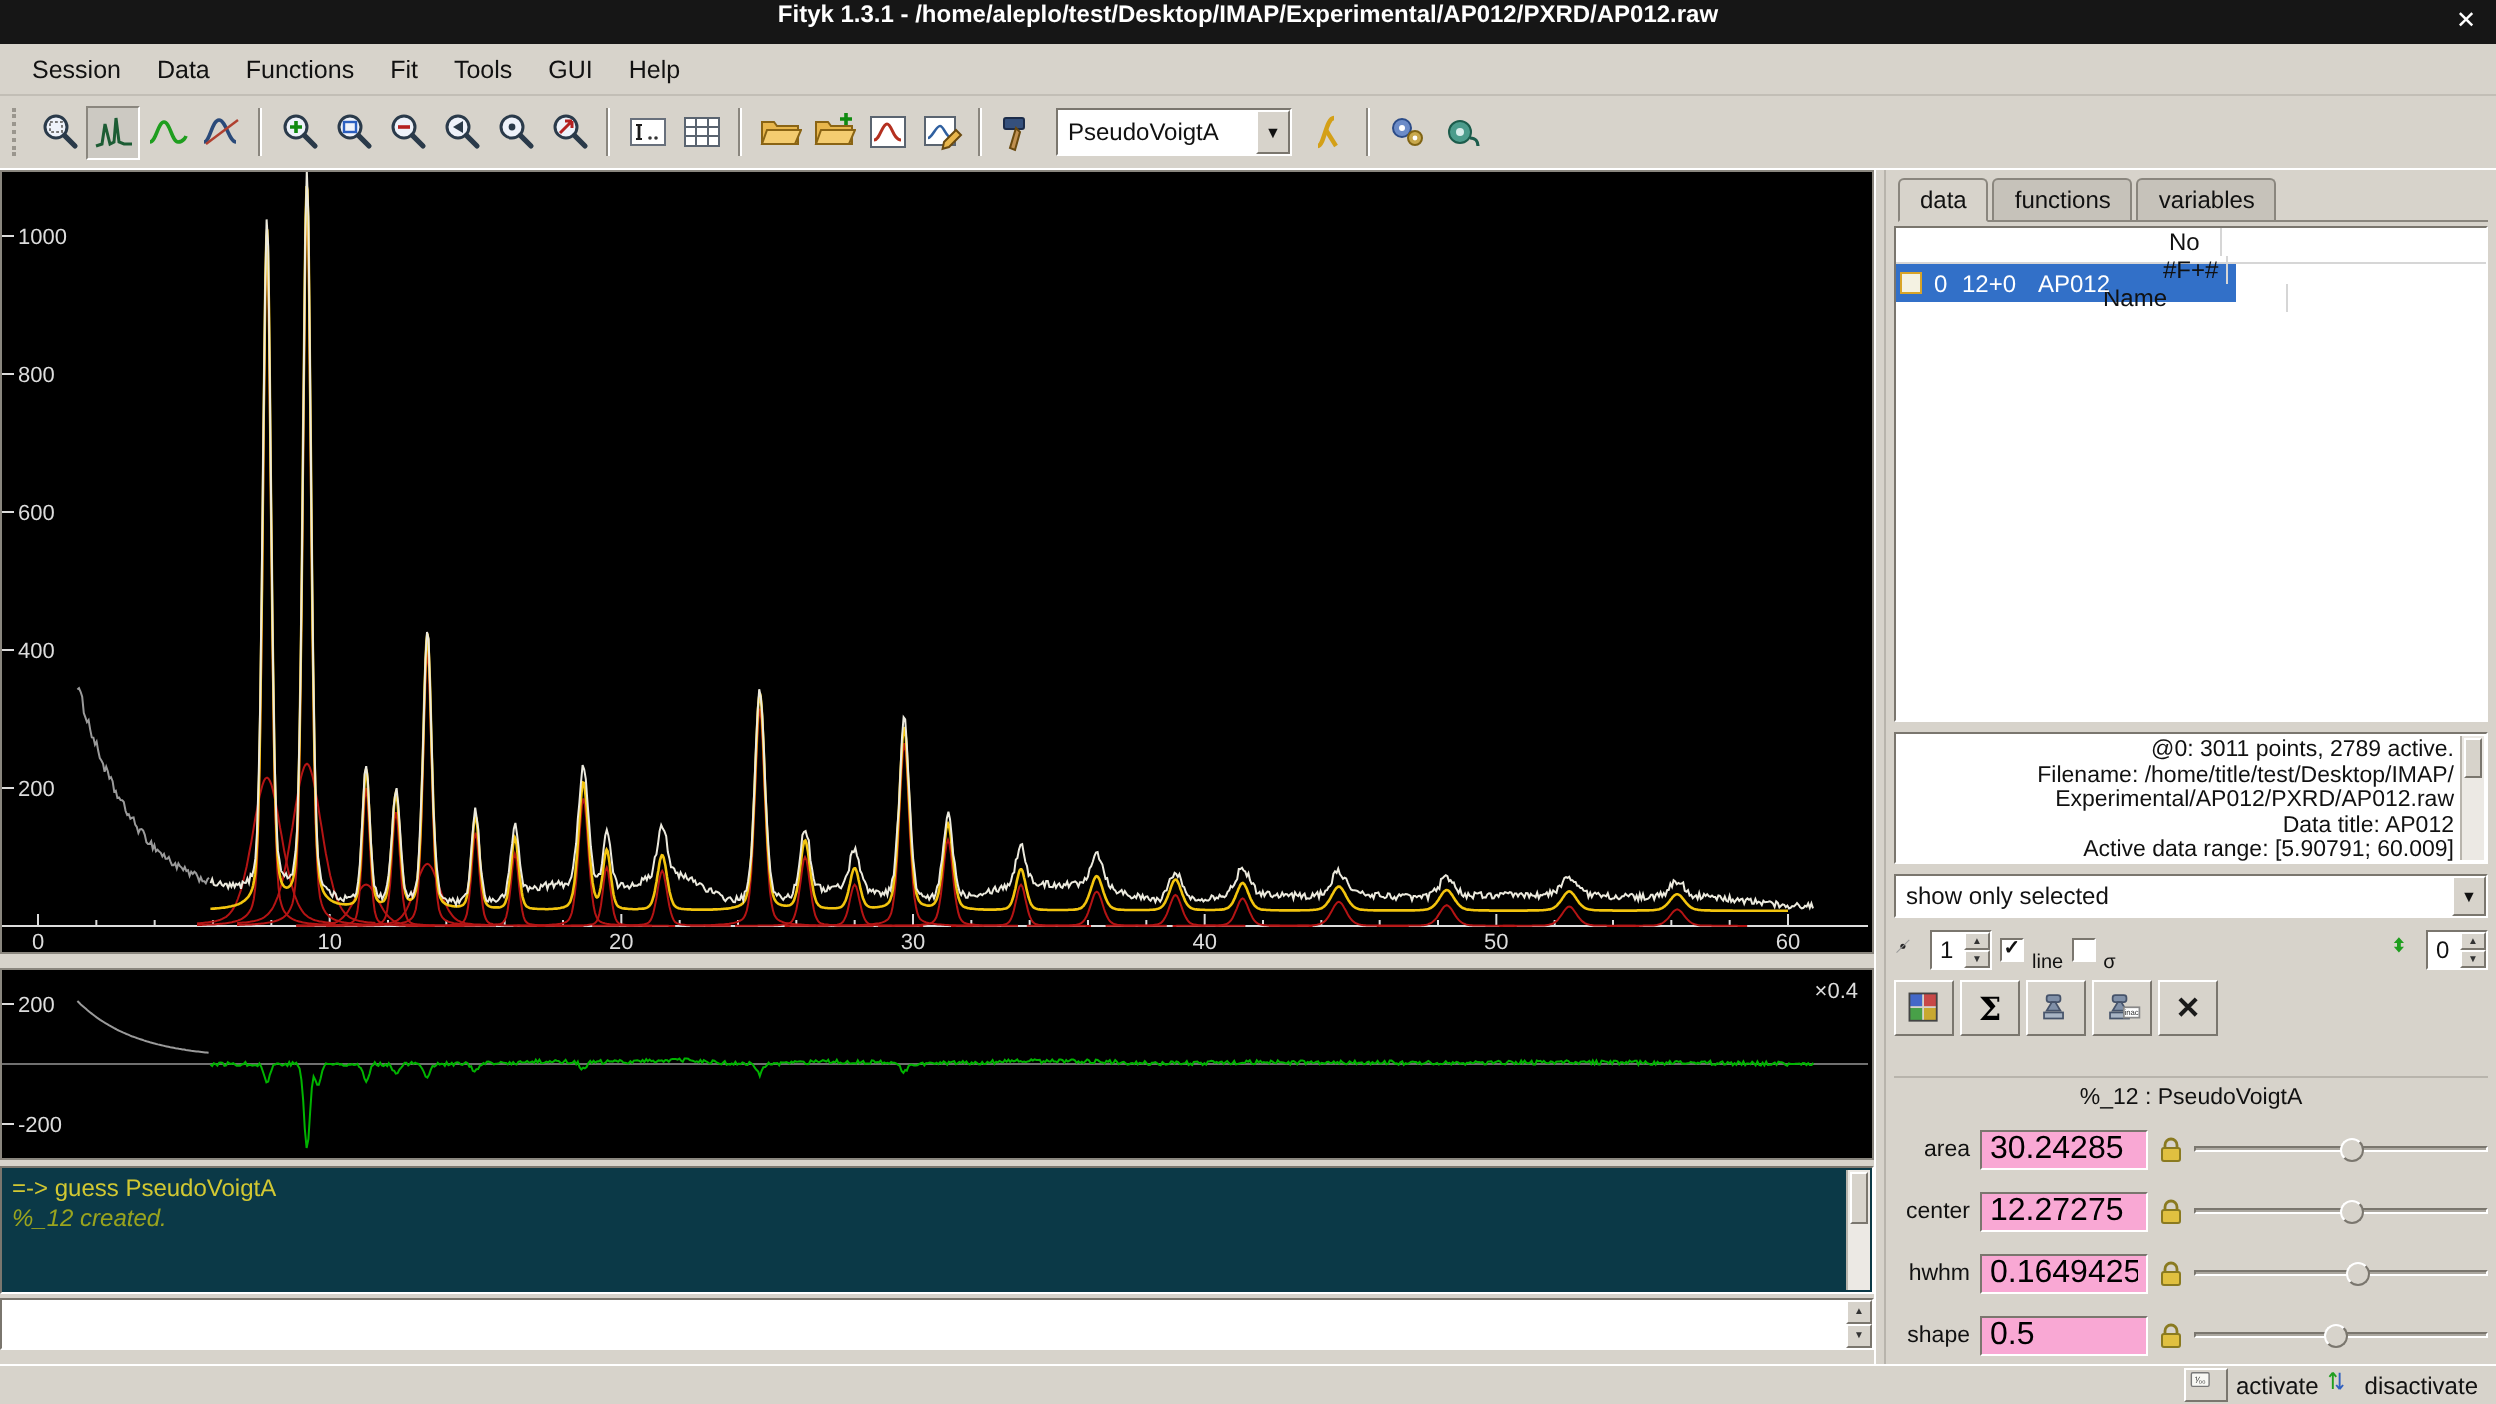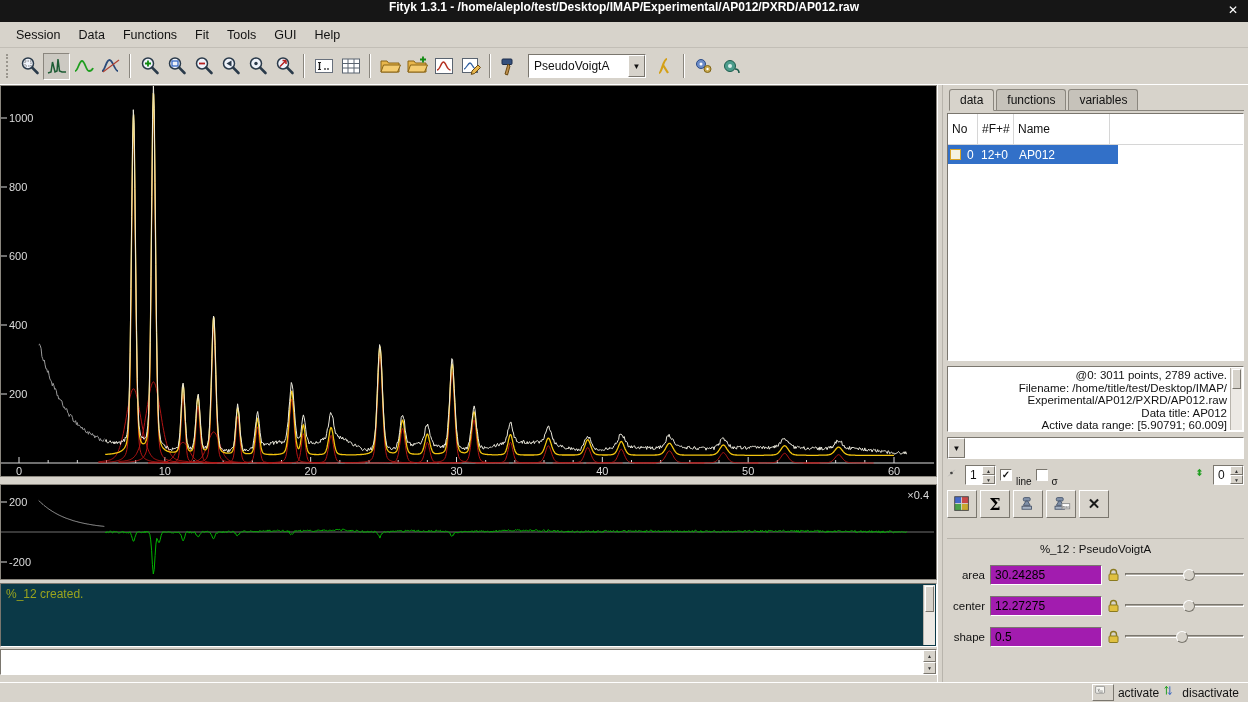--- a/index.html
+++ b/index.html
@@ -33,21 +33,21 @@
 .cmd-input{width:100%;height:26px;border:1px solid;border-color:#7a766e #fff #fff #7a766e;background:#fff;padding:2px 18px 2px 6px;font-size:12px;}
 .spin-arrows{display:flex;flex-direction:column;width:13px;height:100%;}
 .sa{flex:1;font-size:5px;display:flex;align-items:center;justify-content:center;background:#d7d3cb;border:1px solid;border-color:#fff #7a766e #7a766e #fff;color:#333;}
 .input-spin{position:absolute;right:1px;top:1px;bottom:1px;height:24px;}
 .vdivider{width:6px;background:#d7d3cb;border-left:1px solid #fff;border-right:1px solid #b8b4ac;}
 .rightcol{width:305px;padding:4px 4px 0 4px;display:flex;flex-direction:column;}
 .tabs{display:flex;height:22px;margin-left:2px;border-bottom:1px solid #8a867e;}
 .tab{padding:3px 10px;font-size:12px;background:#c6c2ba;border:1px solid #8a867e;border-bottom:none;border-radius:3px 3px 0 0;margin-right:2px;}
 .tab.active{background:#d7d3cb;margin-bottom:-1px;border-bottom:1px solid #d7d3cb;}
 .listbox{height:248px;background:#fff;border:1px solid;border-color:#7a766e #fff #fff #7a766e;margin-top:2px;overflow:hidden;}
-.listheader{display:flex;height:31px;border-bottom:1px solid #d6d6d6;align-items:center;}
+.listheader{display:flex;height:18px;border-bottom:1px solid #d6d6d6;align-items:center;flex-direction:column;}
 .lh{padding-left:4px;font-size:12px;border-right:1px solid #d6d6d6;height:100%;display:flex;align-items:center;}
 .lh.grow{flex:1;border-right:none;}
 .lrow{display:flex;align-items:center;height:19px;width:170px;background:#3270c8;color:#fff;padding-left:2px;}
 .swatch{width:11px;height:11px;background:#f4f2e2;border:1px solid #d8a428;margin-right:4px;}
 .lc{font-size:12px;padding-left:2px;}
 .lc.grow{flex:1;}
 .infobox{height:66px;background:#fff;border:1px solid;border-color:#7a766e #fff #fff #7a766e;margin-top:5px;padding:2px 16px 2px 4px;position:relative;overflow:hidden;}
 .iline{font-size:11.5px;line-height:12.5px;white-space:nowrap;text-align:right;}
 .sb-combo{margin-top:5px;height:22px;}
 .controls-row{margin-top:5px;height:22px;display:flex;align-items:center;gap:4px;}
@@ -56,21 +56,21 @@
 .spin-val{width:16px;padding:2px 0 0 4px;font-size:12px;}
 .cb{width:12px;height:12px;background:#fff;border:1px solid;border-color:#7a766e #fff #fff #7a766e;display:inline-flex;align-items:center;justify-content:center;}
 .cbm{font-size:10px;font-weight:bold;line-height:1;}
 .cb-label{font-size:10px;margin-top:13px;}
 .flex{flex:1;}
 .btns-row{margin-top:4px;display:flex;gap:3px;}
 .dbtn{width:30px;height:28px;display:flex;align-items:center;justify-content:center;background:#d7d3cb;border:1px solid;border-color:#fff #7a766e #7a766e #fff;}
 .fn-header{margin-top:20px;padding-top:4px;border-top:1px solid #b8b4ac;text-align:center;font-size:11.5px;height:19px;}
 .prow{display:flex;align-items:center;gap:5px;height:26px;margin-top:5px;}
 .plabel{width:38px;text-align:right;font-size:11.5px;}
-.pinput{width:112px;height:20px;border:1px solid;border-color:#7a766e #fff #fff #7a766e;background:#a21caf;padding:1px 4px;font-size:12px;}
+.pinput{width:84px;height:20px;border:1px solid;border-color:#7a766e #fff #fff #7a766e;background:#f9a8d4;padding:1px 4px;font-size:16px;}
 .plock{display:inline-flex;}
 .pslider{flex:1;height:16px;position:relative;}
 .ptrack{position:absolute;left:0;right:0;top:6px;height:3px;background:#aba79f;border:1px solid;border-color:#7a766e #fff #fff #7a766e;}
 .pthumb{position:absolute;top:2px;width:12px;height:12px;border-radius:50%;background:#d7d3cb;border:1px solid;border-color:#fff #7a766e #7a766e #fff;}
 .statusbar{height:20px;display:flex;align-items:center;gap:4px;padding:1px 3px;border-top:1px solid #fff;background:#d7d3cb;}
 .sb-left{width:760px;height:16px;font-size:12px;padding:0 5px;border:1px solid;border-color:#8a867e #fff #fff #8a867e;white-space:nowrap;overflow:hidden;}
 .sb-fill{flex:1;}
 .sb-hint{height:17px;width:22px;display:flex;align-items:center;justify-content:center;border:1px solid;border-color:#fff #7a766e #7a766e #fff;background:#d7d3cb;}
 .sb-right{display:flex;align-items:center;gap:4px;font-size:12px;padding-right:6px;}
 svg{display:block;}
@@ -332,21 +332,22 @@
             <text x="8" y="21" fill="#dcdcdc" font-size="11">200</text>
             <line x1="0" y1="77" x2="6" y2="77" stroke="#dcdcdc" stroke-width="1"></line>
             <text x="8" y="81" fill="#dcdcdc" font-size="11">-200</text>
             <text x="928" y="14" fill="#dcdcdc" font-size="11" text-anchor="end">×0.4</text>
             <polyline points="37.7,15.5 38.6,16.4 39.4,17.2 40.3,18.0 41.2,18.8 42.1,19.5 42.9,20.3 43.8,21.0 44.7,21.7 45.6,22.4 46.4,23.0 47.3,23.7 48.2,24.3 49.1,24.9 49.9,25.4 50.8,26.0 51.7,26.6 52.6,27.1 53.4,27.6 54.3,28.1 55.2,28.6 56.1,29.1 56.9,29.5 57.8,30.0 58.7,30.4 59.6,30.8 60.4,31.2 61.3,31.6 62.2,32.0 63.1,32.3 63.9,32.7 64.8,33.1 65.7,33.4 66.6,33.7 67.4,34.0 68.3,34.3 69.2,34.6 70.1,34.9 70.9,35.2 71.8,35.5 72.7,35.8 73.6,36.0 74.4,36.3 75.3,36.5 76.2,36.7 77.1,37.0 77.9,37.2 78.8,37.4 79.7,37.6 80.6,37.8 81.4,38.0 82.3,38.2 83.2,38.4 84.1,38.6 84.9,38.7 85.8,38.9 86.7,39.1 87.6,39.2 88.4,39.4 89.3,39.5 90.2,39.7 91.1,39.8 91.9,40.0 92.8,40.1 93.7,40.2 94.6,40.4 95.4,40.5 96.3,40.6 97.2,40.7 98.1,40.8 98.9,40.9 99.8,41.0 100.7,41.1 101.6,41.2 102.4,41.3 103.3,41.4" fill="none" stroke="#9a9a9a" stroke-width="1"></polyline>
             <polyline points="104.2,47.2 105.1,48.0 105.9,46.6 106.8,47.0 107.7,47.8 108.6,46.3 109.4,46.2 110.3,46.4 111.2,47.9 112.1,47.7 112.9,46.1 113.8,46.8 114.7,47.0 115.6,46.6 116.4,47.2 117.3,47.9 118.2,47.8 119.1,47.9 119.9,47.2 120.8,47.0 121.7,46.0 122.6,47.9 123.4,47.4 124.3,47.5 125.2,47.8 126.1,47.6 126.9,47.6 127.8,48.1 128.7,46.7 129.6,48.3 130.4,50.6 131.3,53.4 132.2,56.2 133.1,55.8 133.9,52.4 134.8,50.1 135.7,47.4 136.6,47.3 137.4,46.8 138.3,46.8 139.2,47.2 140.1,47.8 140.9,47.4 141.8,46.9 142.7,48.0 143.6,46.1 144.4,47.8 145.3,46.1 146.2,47.0 147.1,46.4 147.9,47.8 148.8,49.3 149.7,54.9 150.6,65.3 151.4,79.4 152.3,89.0 153.2,84.5 154.1,70.6 154.9,59.1 155.8,53.3 156.7,55.1 157.6,57.4 158.4,57.4 159.3,54.2 160.2,50.3 161.1,48.2 161.9,46.7 162.8,47.0 163.7,47.0 164.6,47.0 165.4,47.3 166.3,47.1 167.2,46.8 168.1,46.8 168.9,47.3 169.8,47.1 170.7,47.9 171.6,47.8 172.4,48.0 173.3,47.2 174.2,47.4 175.1,47.1 175.9,47.5 176.8,47.4 177.7,46.9 178.6,48.5 179.4,49.0 180.3,50.8 181.2,54.2 182.1,55.9 182.9,54.4 183.8,51.9 184.7,48.2 185.6,47.5 186.4,46.1 187.3,47.5 188.2,48.0 189.1,46.4 189.9,47.7 190.8,48.0 191.7,47.2 192.6,48.1 193.4,46.6 194.3,48.0 195.2,50.1 196.1,50.4 196.9,51.8 197.8,51.6 198.7,49.8 199.6,48.8 200.4,47.8 201.3,46.4 202.2,46.4 203.1,47.7 203.9,47.0 204.8,46.0 205.7,47.0 206.6,46.3 207.4,46.8 208.3,47.0 209.2,48.0 210.1,49.4 210.9,50.9 211.8,53.3 212.7,53.8 213.6,52.2 214.4,49.8 215.3,47.9 216.2,48.3 217.1,47.7 217.9,46.4 218.8,47.3 219.7,46.9 220.6,47.0 221.4,48.0 222.3,46.1 223.2,47.6 224.1,47.2 224.9,46.4 225.8,47.8 226.7,46.4 227.6,46.1 228.4,46.3 229.3,47.2 230.2,47.4 231.1,46.7 231.9,46.1 232.8,46.6 233.7,48.4 234.6,48.1 235.4,50.4 236.3,50.8 237.2,49.6 238.1,49.5 238.9,47.9 239.8,47.6 240.7,46.5 241.6,47.1 242.4,45.9 243.3,45.8 244.2,46.1 245.1,46.6 245.9,47.2 246.8,46.9 247.7,46.8 248.6,46.6 249.4,45.9 250.3,46.2 251.2,46.4 252.1,46.5 252.9,47.2 253.8,46.1 254.7,47.2 255.6,46.0 256.4,46.9 257.3,47.3 258.2,45.9 259.1,45.6 259.9,46.3 260.8,46.3 261.7,46.1 262.6,45.5 263.4,46.2 264.3,46.1 265.2,45.7 266.1,46.5 266.9,44.9 267.8,46.3 268.7,44.9 269.6,46.5 270.4,46.6 271.3,46.3 272.2,45.8 273.1,46.2 273.9,45.5 274.8,46.2 275.7,45.8 276.6,45.1 277.4,45.4 278.3,45.5 279.2,46.3 280.1,46.7 280.9,45.8 281.8,44.9 282.7,46.5 283.6,46.7 284.4,46.5 285.3,46.4 286.2,45.5 287.1,47.1 287.9,45.8 288.8,48.6 289.7,49.7 290.6,48.8 291.4,49.2 292.3,48.5 293.2,46.5 294.1,45.4 294.9,46.5 295.8,45.4 296.7,46.3 297.6,45.6 298.4,45.7 299.3,45.0 300.2,46.9 301.1,46.7 301.9,46.1 302.8,45.1 303.7,45.7 304.6,45.6 305.4,45.8 306.3,45.2 307.2,45.4 308.1,45.9 308.9,45.0 309.8,45.4 310.7,46.3 311.6,46.4 312.4,46.6 313.3,46.7 314.2,45.6 315.1,46.5 315.9,45.3 316.8,45.2 317.7,45.1 318.6,45.4 319.4,46.0 320.3,45.0 321.2,46.0 322.1,44.6 322.9,45.6 323.8,44.8 324.7,45.6 325.6,45.3 326.4,46.2 327.3,45.9 328.2,45.2 329.1,45.4 329.9,45.2 330.8,45.9 331.7,45.0 332.6,45.1 333.4,45.9 334.3,44.8 335.2,44.5 336.1,44.5 336.9,44.5 337.8,44.8 338.7,44.3 339.6,45.4 340.4,45.9 341.3,44.2 342.2,44.2 343.1,44.4 343.9,45.0 344.8,45.3 345.7,45.5 346.6,46.0 347.4,45.7 348.3,46.2 349.2,45.0 350.1,46.4 350.9,45.1 351.8,45.6 352.7,46.0 353.6,46.8 354.4,46.8 355.3,45.2 356.2,45.4 357.1,46.0 357.9,46.5 358.8,46.9 359.7,47.2 360.6,46.3 361.4,45.6 362.3,47.4 363.2,47.0 364.1,47.3 364.9,46.7 365.8,47.3 366.7,45.9 367.6,47.3 368.4,46.8 369.3,47.1 370.2,46.2 371.1,46.5 371.9,47.4 372.8,47.5 373.7,46.0 374.6,46.6 375.4,47.2 376.3,48.7 377.2,49.9 378.1,50.8 378.9,53.1 379.8,50.4 380.7,48.6 381.6,48.5 382.4,47.7 383.3,46.3 384.2,47.3 385.1,47.3 385.9,46.5 386.8,46.6 387.7,46.5 388.6,47.7 389.4,46.2 390.3,46.3 391.2,46.3 392.1,46.0 392.9,46.3 393.8,46.8 394.7,45.8 395.6,46.4 396.4,45.6 397.3,45.9 398.2,45.8 399.1,45.6 399.9,45.7 400.8,45.8 401.7,46.9 402.6,47.1 403.4,47.0 404.3,45.2 405.2,45.7 406.1,46.0 406.9,45.2 407.8,45.8 408.7,46.1 409.6,45.5 410.4,45.1 411.3,45.4 412.2,45.8 413.1,44.9 413.9,46.6 414.8,46.4 415.7,45.8 416.6,46.2 417.4,44.9 418.3,46.6 419.2,46.3 420.1,46.8 420.9,46.8 421.8,46.4 422.7,45.5 423.6,46.6 424.4,46.7 425.3,46.6 426.2,46.6 427.1,46.8 427.9,45.2 428.8,46.7 429.7,46.1 430.6,45.5 431.4,46.9 432.3,46.7 433.2,46.8 434.1,46.9 434.9,45.2 435.8,45.3 436.7,46.3 437.6,46.0 438.4,46.2 439.3,45.3 440.2,46.9 441.1,46.2 441.9,46.7 442.8,46.4 443.7,46.9 444.6,46.0 445.4,46.4 446.3,46.4 447.2,46.8 448.1,47.5 448.9,47.9 449.8,50.5 450.7,51.4 451.6,50.0 452.4,50.3 453.3,48.0 454.2,47.4 455.1,47.4 455.9,47.7 456.8,47.7 457.7,47.6 458.6,47.1 459.4,46.6 460.3,46.3 461.2,47.7 462.1,46.5 462.9,46.6 463.8,46.3 464.7,46.4 465.6,46.6 466.4,46.9 467.3,46.4 468.2,47.1 469.1,46.1 469.9,46.8 470.8,45.7 471.7,46.3 472.6,47.4 473.4,45.9 474.3,46.2 475.2,45.8 476.1,45.6 476.9,47.1 477.8,46.7 478.7,46.0 479.6,46.4 480.4,45.5 481.3,46.6 482.2,45.7 483.1,46.9 483.9,47.3 484.8,46.2 485.7,46.9 486.6,45.9 487.4,46.4 488.3,47.1 489.2,47.2 490.1,46.0 490.9,47.0 491.8,47.0 492.7,45.9 493.6,46.5 494.4,46.2 495.3,45.1 496.2,47.0 497.1,45.9 497.9,46.2 498.8,45.5 499.7,46.0 500.6,46.2 501.4,44.9 502.3,45.9 503.2,44.8 504.1,46.0 504.9,45.1 505.8,45.7 506.7,45.4 507.6,44.7 508.4,45.8 509.3,45.5 510.2,46.0 511.1,45.8 511.9,46.1 512.8,45.7 513.7,45.5 514.6,44.7 515.4,45.3 516.3,44.7 517.2,45.0 518.1,45.0 518.9,44.9 519.8,46.6 520.7,45.6 521.6,46.0 522.4,45.0 523.3,45.7 524.2,45.8 525.1,44.8 525.9,45.7 526.8,45.7 527.7,46.2 528.6,44.8 529.4,44.8 530.3,45.1 531.2,46.4 532.1,45.0 532.9,45.8 533.8,45.3 534.7,44.8 535.6,44.8 536.4,45.2 537.3,46.4 538.2,45.7 539.1,46.5 539.9,45.9 540.8,46.6 541.7,45.6 542.6,44.7 543.4,45.1 544.3,46.5 545.2,46.5 546.1,46.6 546.9,44.8 547.8,45.0 548.7,45.7 549.6,46.2 550.4,46.2 551.3,46.8 552.2,45.4 553.1,45.9 553.9,45.1 554.8,46.9 555.7,46.5 556.6,45.0 557.4,45.8 558.3,47.1 559.2,46.6 560.1,46.1 560.9,45.9 561.8,46.6 562.7,47.3 563.6,47.2 564.4,46.6 565.3,46.5 566.2,47.0 567.1,45.8 567.9,47.2 568.8,46.4 569.7,46.6 570.6,46.8 571.4,45.6 572.3,46.6 573.2,47.5 574.1,47.4 574.9,46.4 575.8,46.4 576.7,46.1 577.6,46.6 578.4,47.3 579.3,47.6 580.2,46.0 581.1,46.8 581.9,47.3 582.8,47.1 583.7,46.9 584.6,45.7 585.4,45.8 586.3,46.8 587.2,45.7 588.1,46.1 588.9,47.0 589.8,47.1 590.7,46.7 591.6,46.6 592.4,45.6 593.3,47.5 594.2,46.8 595.1,47.5 595.9,46.0 596.8,45.9 597.7,45.8 598.6,46.6 599.4,46.3 600.3,47.5 601.2,46.6 602.1,47.3 602.9,45.7 603.8,45.6 604.7,45.4 605.6,45.6 606.4,46.4 607.3,46.0 608.2,46.6 609.1,46.0 609.9,45.8 610.8,47.0 611.7,46.1 612.6,45.5 613.4,46.4 614.3,47.2 615.2,46.7 616.1,45.5 616.9,47.2 617.8,47.0 618.7,46.7 619.6,46.5 620.4,46.4 621.3,46.6 622.2,45.3 623.1,45.9 623.9,45.2 624.8,46.7 625.7,47.1 626.6,46.9 627.4,45.2 628.3,46.2 629.2,45.4 630.1,46.4 630.9,46.0 631.8,46.3 632.7,46.2 633.6,46.8 634.4,45.3 635.3,45.8 636.2,46.5 637.1,46.6 637.9,45.2 638.8,46.1 639.7,46.1 640.6,46.2 641.4,46.5 642.3,46.7 643.2,45.9 644.1,47.3 644.9,45.7 645.8,45.5 646.7,46.1 647.6,47.2 648.4,46.1 649.3,45.3 650.2,45.3 651.1,45.5 651.9,47.1 652.8,46.0 653.7,46.3 654.6,45.7 655.4,46.6 656.3,46.3 657.2,45.9 658.1,45.7 658.9,47.1 659.8,46.4 660.7,46.6 661.6,46.8 662.4,46.0 663.3,45.9 664.2,46.6 665.1,46.4 665.9,45.7 666.8,46.7 667.7,46.0 668.6,46.8 669.4,45.3 670.3,46.2 671.2,46.7 672.1,47.2 672.9,46.7 673.8,45.7 674.7,46.3 675.6,46.6 676.4,45.4 677.3,47.1 678.2,46.4 679.1,46.4 679.9,46.2 680.8,47.1 681.7,47.0 682.6,46.1 683.4,45.8 684.3,47.2 685.2,46.1 686.1,46.7 686.9,46.6 687.8,45.5 688.7,46.8 689.6,46.8 690.4,46.5 691.3,45.5 692.2,47.1 693.1,46.8 693.9,45.3 694.8,45.3 695.7,46.0 696.6,46.8 697.4,46.7 698.3,47.4 699.2,46.1 700.1,45.7 700.9,47.4 701.8,46.6 702.7,47.0 703.6,46.6 704.4,46.0 705.3,45.8 706.2,46.0 707.1,46.0 707.9,46.8 708.8,46.0 709.7,47.2 710.6,46.8 711.4,46.6 712.3,46.1 713.2,45.5 714.1,46.1 714.9,46.9 715.8,47.2 716.7,46.8 717.6,46.5 718.4,47.3 719.3,46.9 720.2,47.1 721.1,46.5 721.9,45.6 722.8,46.7 723.7,46.4 724.6,47.2 725.4,46.1 726.3,46.7 727.2,45.9 728.1,46.2 728.9,46.9 729.8,46.6 730.7,46.5 731.6,47.4 732.4,46.4 733.3,46.5 734.2,46.1 735.1,46.6 735.9,46.5 736.8,45.6 737.7,46.1 738.6,46.0 739.4,46.3 740.3,46.1 741.2,47.2 742.1,47.1 742.9,45.8 743.8,45.7 744.7,45.6 745.6,46.8 746.4,46.2 747.3,45.8 748.2,45.4 749.1,45.8 749.9,46.9 750.8,47.0 751.7,47.2 752.6,46.1 753.4,45.4 754.3,45.6 755.2,46.0 756.1,47.0 756.9,45.9 757.8,46.9 758.7,47.0 759.6,45.3 760.4,46.7 761.3,45.3 762.2,46.4 763.1,46.7 763.9,46.4 764.8,45.4 765.7,47.3 766.6,47.3 767.4,45.3 768.3,45.6 769.2,45.4 770.1,46.2 770.9,45.4 771.8,46.3 772.7,46.6 773.6,46.5 774.4,45.7 775.3,45.9 776.2,46.9 777.1,45.9 777.9,45.8 778.8,45.7 779.7,45.5 780.6,46.7 781.4,45.8 782.3,45.2 783.2,45.5 784.1,46.6 784.9,46.4 785.8,46.9 786.7,46.0 787.6,46.3 788.4,47.0 789.3,45.8 790.2,45.7 791.1,45.6 791.9,46.1 792.8,46.1 793.7,45.5 794.6,47.0 795.4,45.3 796.3,47.1 797.2,45.3 798.1,47.2 798.9,47.3 799.8,45.3 800.7,45.5 801.6,45.7 802.4,45.8 803.3,46.7 804.2,45.5 805.1,47.0 805.9,45.4 806.8,45.4 807.7,45.7 808.6,47.2 809.4,46.1 810.3,46.1 811.2,46.8 812.1,45.9 812.9,46.7 813.8,45.3 814.7,46.0 815.6,45.8 816.4,45.4 817.3,45.4 818.2,47.4 819.1,45.4 819.9,46.4 820.8,46.8 821.7,45.6 822.6,46.6 823.4,46.8 824.3,47.4 825.2,47.4 826.1,45.8 826.9,47.3 827.8,45.9 828.7,46.7 829.6,46.4 830.4,46.4 831.3,47.4 832.2,46.2 833.1,46.7 833.9,45.5 834.8,46.9 835.7,46.8 836.6,45.7 837.4,45.5 838.3,46.0 839.2,45.6 840.1,46.8 840.9,46.7 841.8,46.9 842.7,46.6 843.6,46.5 844.4,45.9 845.3,46.3 846.2,46.3 847.1,46.9 847.9,46.3 848.8,46.8 849.7,45.8 850.6,45.9 851.4,45.7 852.3,46.6 853.2,46.2 854.1,45.4 854.9,47.4 855.8,47.1 856.7,47.5 857.6,46.6 858.4,47.0 859.3,46.0 860.2,45.7 861.1,47.3 861.9,47.2 862.8,46.0 863.7,46.6 864.6,46.2 865.4,47.6 866.3,46.6 867.2,47.4 868.1,45.7 868.9,46.3 869.8,47.4 870.7,45.7 871.6,47.6 872.4,46.7 873.3,46.7 874.2,47.1 875.1,45.9 875.9,46.6 876.8,47.7 877.7,45.8 878.6,47.5 879.4,47.8 880.3,46.3 881.2,47.7 882.1,45.9 882.9,47.5 883.8,47.4 884.7,47.4 885.6,46.7 886.4,46.3 887.3,47.5 888.2,45.8 889.1,46.1 889.9,46.1 890.8,46.5 891.7,47.5 892.6,47.9 893.4,46.7 894.3,47.0 895.2,47.0 896.1,47.0 896.9,46.9 897.8,46.9 898.7,46.8 899.6,47.4 900.4,46.5 901.3,46.6 902.2,47.5 903.1,46.6 903.9,47.5 904.8,47.5 905.7,46.4" fill="none" stroke="#00b400" stroke-width="1"></polyline>
           </svg>
       </div>
       <div class="console">
         <div id="console-lines">
-            <div class="cline" style="color: rgb(154, 164, 30);">%_12 created.</div>
+            <div class="cline" style="color: rgb(210, 200, 50);">=-&gt; guess PseudoVoigtA</div>
+            <div class="cline" style="color: rgb(154, 164, 30); font-style: italic;">%_12 created.</div>
           </div>
         <div class="vsb">
             <div class="thumb"></div>
           </div>
       </div>
       <div class="input-row">
         <input class="cmd-input" value="" style="">
         <span class="spin-arrows input-spin">
             <span class="sa">▲</span>
             <span class="sa">▼</span>
@@ -384,20 +385,21 @@
             <div class="iline">Filename: /home/title/test/Desktop/IMAP/</div>
             <div class="iline">Experimental/AP012/PXRD/AP012.raw</div>
             <div class="iline">Data title: AP012</div>
             <div class="iline">Active data range: [5.90791; 60.009]</div>
           </div>
         <div class="vsb">
             <div class="thumb" style="height:20px"></div>
           </div>
       </div>
       <div class="combo sb-combo">
+        <span class="combo-text">show only selected</span>
         <span class="combo-arrow">▼</span>
       </div>
       <div class="controls-row">
         <span class="mini-icon" id="point-size-icon">
             <svg width="14" height="14" viewBox="0 0 22 22">
               <circle cx="7" cy="8" r="2" fill="#222"></circle>
               <path d="M2 13L12 3" stroke="#999" stroke-width="0.8"></path>
             </svg>
           </span>
         <div class="spinner">
@@ -484,20 +486,34 @@
                 <path d="M3.5 6V4.5a3 3 0 0 1 6 0V6" fill="none" stroke="#8a7a20" stroke-width="1.4"></path>
                 <rect x="2" y="6" width="9" height="6.5" rx="1" fill="#e0c040" stroke="#8a7a20"></rect>
               </svg>
             </span>
             <div class="pslider">
               <div class="ptrack"></div>
               <div class="pthumb" style="left:calc(54.0% - 6.5px)"></div>
             </div>
           </div>
           <div class="prow">
+            <div class="plabel">hwhm</div>
+            <input class="pinput" value="0.1649425" style="">
+            <span class="plock">
+              <svg width="13" height="14" viewBox="0 0 13 14">
+                <path d="M3.5 6V4.5a3 3 0 0 1 6 0V6" fill="none" stroke="#8a7a20" stroke-width="1.4"></path>
+                <rect x="2" y="6" width="9" height="6.5" rx="1" fill="#e0c040" stroke="#8a7a20"></rect>
+              </svg>
+            </span>
+            <div class="pslider">
+              <div class="ptrack"></div>
+              <div class="pthumb" style="left:calc(56.0% - 6.7px)"></div>
+            </div>
+          </div>
+          <div class="prow">
             <div class="plabel">shape</div>
             <input class="pinput" value="0.5" style="">
             <span class="plock">
               <svg width="13" height="14" viewBox="0 0 13 14">
                 <path d="M3.5 6V4.5a3 3 0 0 1 6 0V6" fill="none" stroke="#8a7a20" stroke-width="1.4"></path>
                 <rect x="2" y="6" width="9" height="6.5" rx="1" fill="#e0c040" stroke="#8a7a20"></rect>
               </svg>
             </span>
             <div class="pslider">
               <div class="ptrack"></div>

